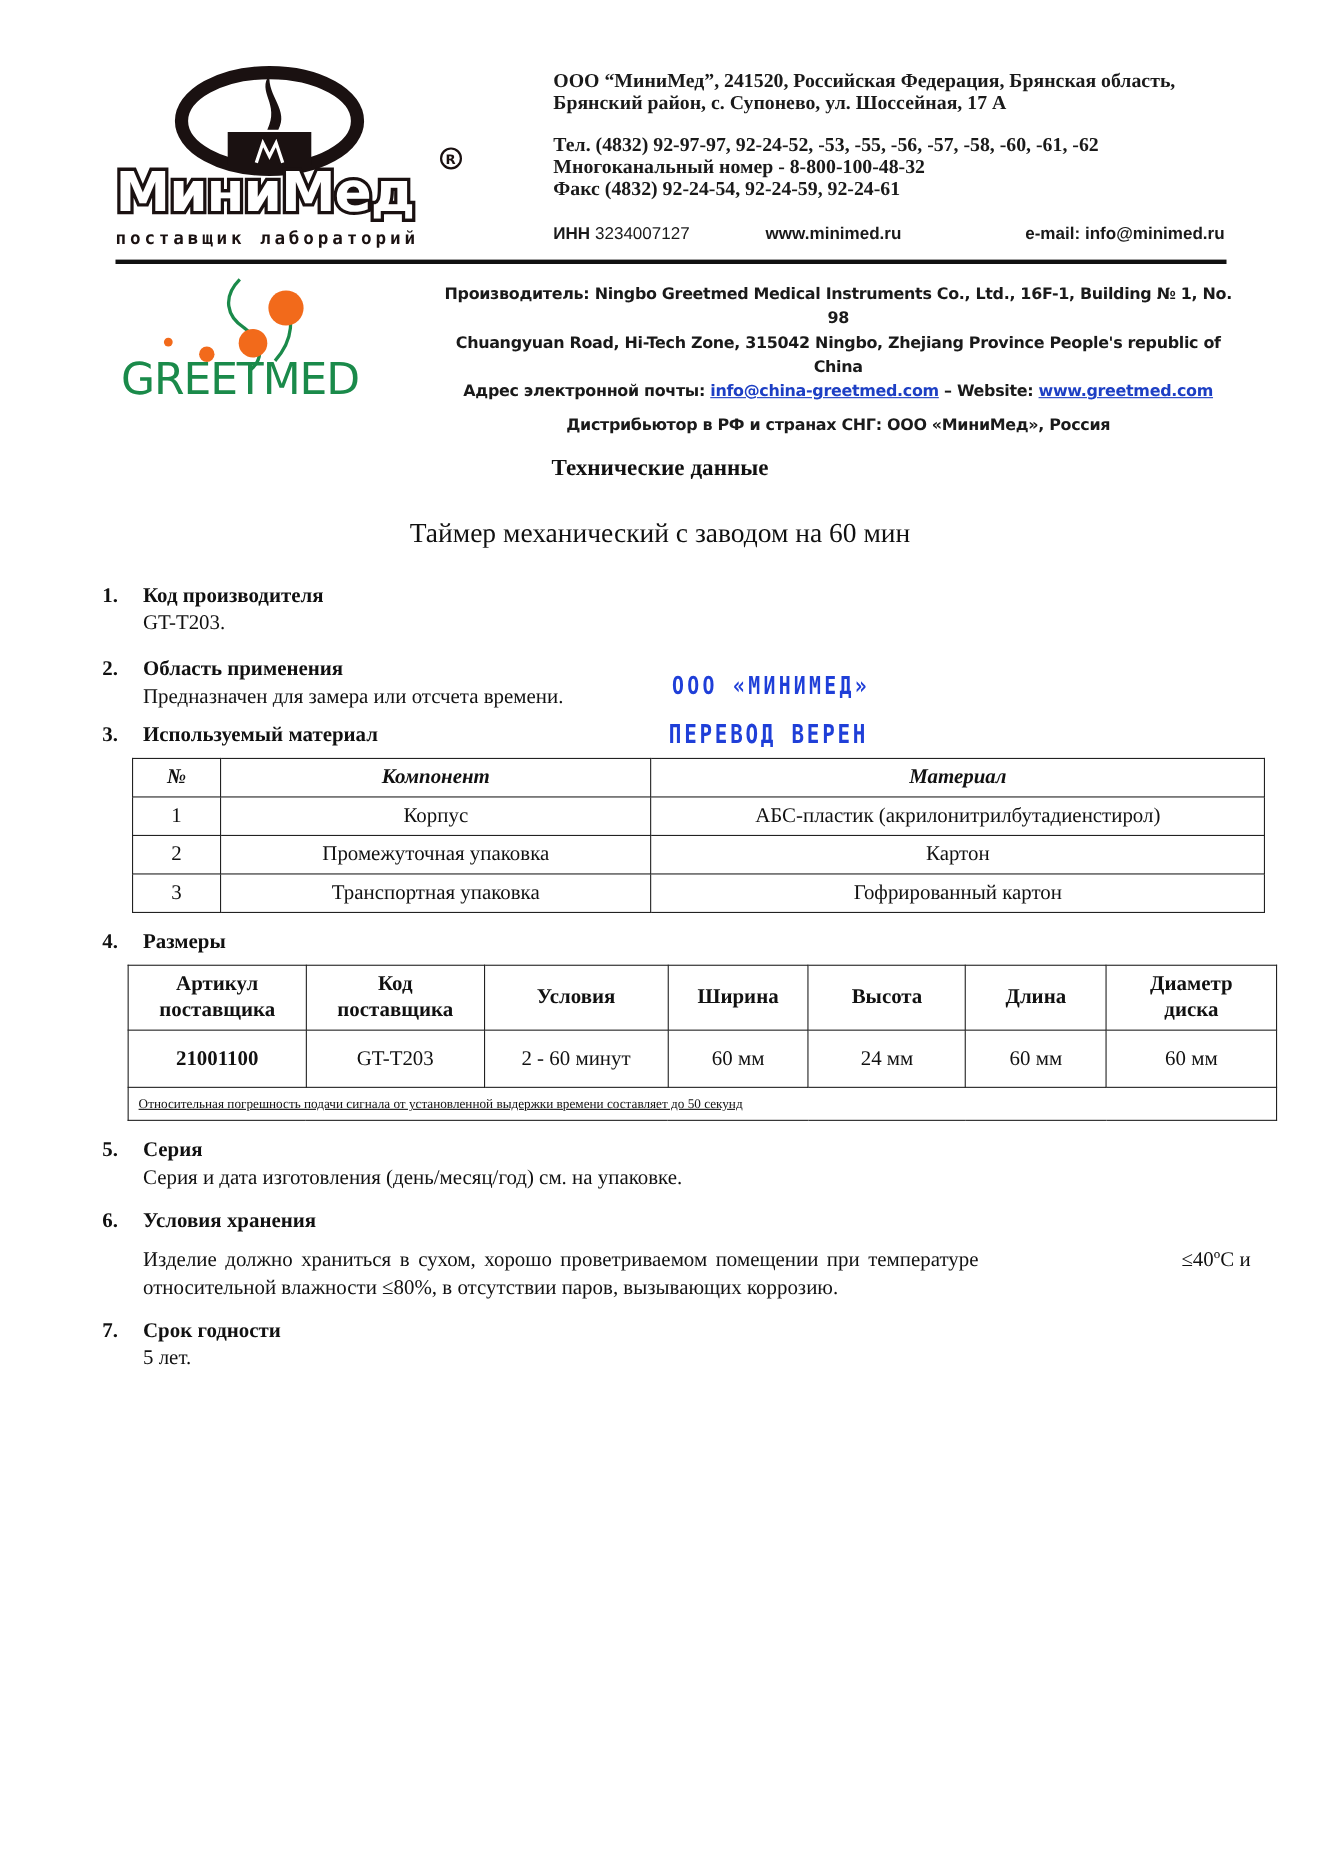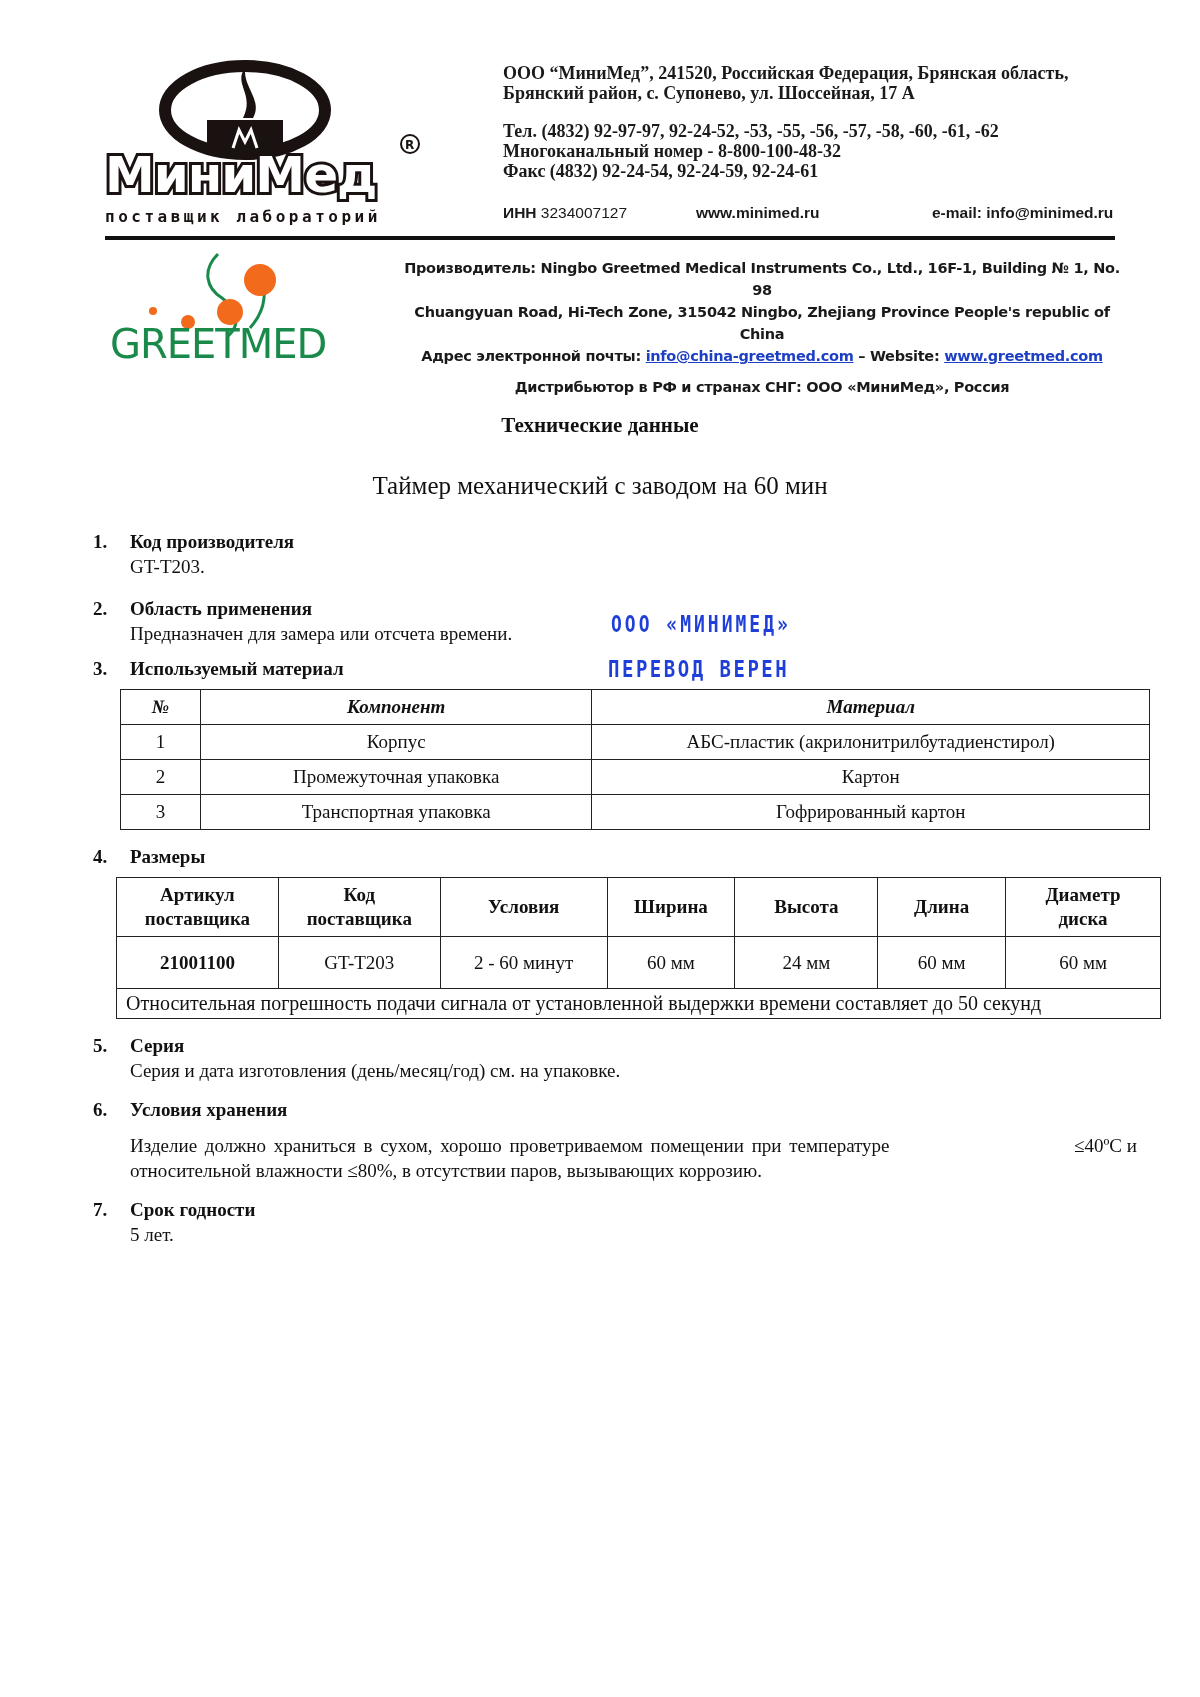--- a/index.html
+++ b/index.html
@@ -38,21 +38,21 @@
     td, th { border: 1px solid #222; text-align: center; padding: 0; }
 
     .mat-table { position: absolute; left: 120px; top: 689px; width: 1030px; font-size: 19px; }
     .mat-table th { font-style: italic; font-weight: bold; height: 34px; }
     .mat-table td { height: 34px; }
 
     .dim-table { position: absolute; left: 116px; top: 877px; width: 1045px; font-size: 19px; }
     .dim-table th { font-weight: bold; height: 58px; line-height: 24px; }
     .dim-table td { height: 51px; }
     .dim-table td.bold { font-weight: bold; margin-left: 48px; }
-    .dim-table td.note { text-align: left; padding-left: 9px; font-size: 20px; height: 29px; }
+    .dim-table td.note { text-align: left; padding-left: 9px; font-size: 12px; height: 29px; text-decoration: underline; }
   </style>
 </head>
 <body>
 
 <div class="logo-minimed">
   <svg width="330" height="170" viewBox="0 0 330 170">
     <ellipse cx="140" cy="50" rx="80" ry="44" fill="none" stroke="#1a1111" stroke-width="12"></ellipse>
     <rect x="102" y="60" width="76" height="30" fill="#1a1111"></rect>
     <path d="M140 8 C128 24 150 34 138 58 L148 58 C158 40 138 28 140 8 Z" fill="#1a1111"></path>
     <path d="M128 88 L134 70 L140 82 L146 70 L152 88" fill="none" stroke="#ffffff" stroke-width="3"></path>

